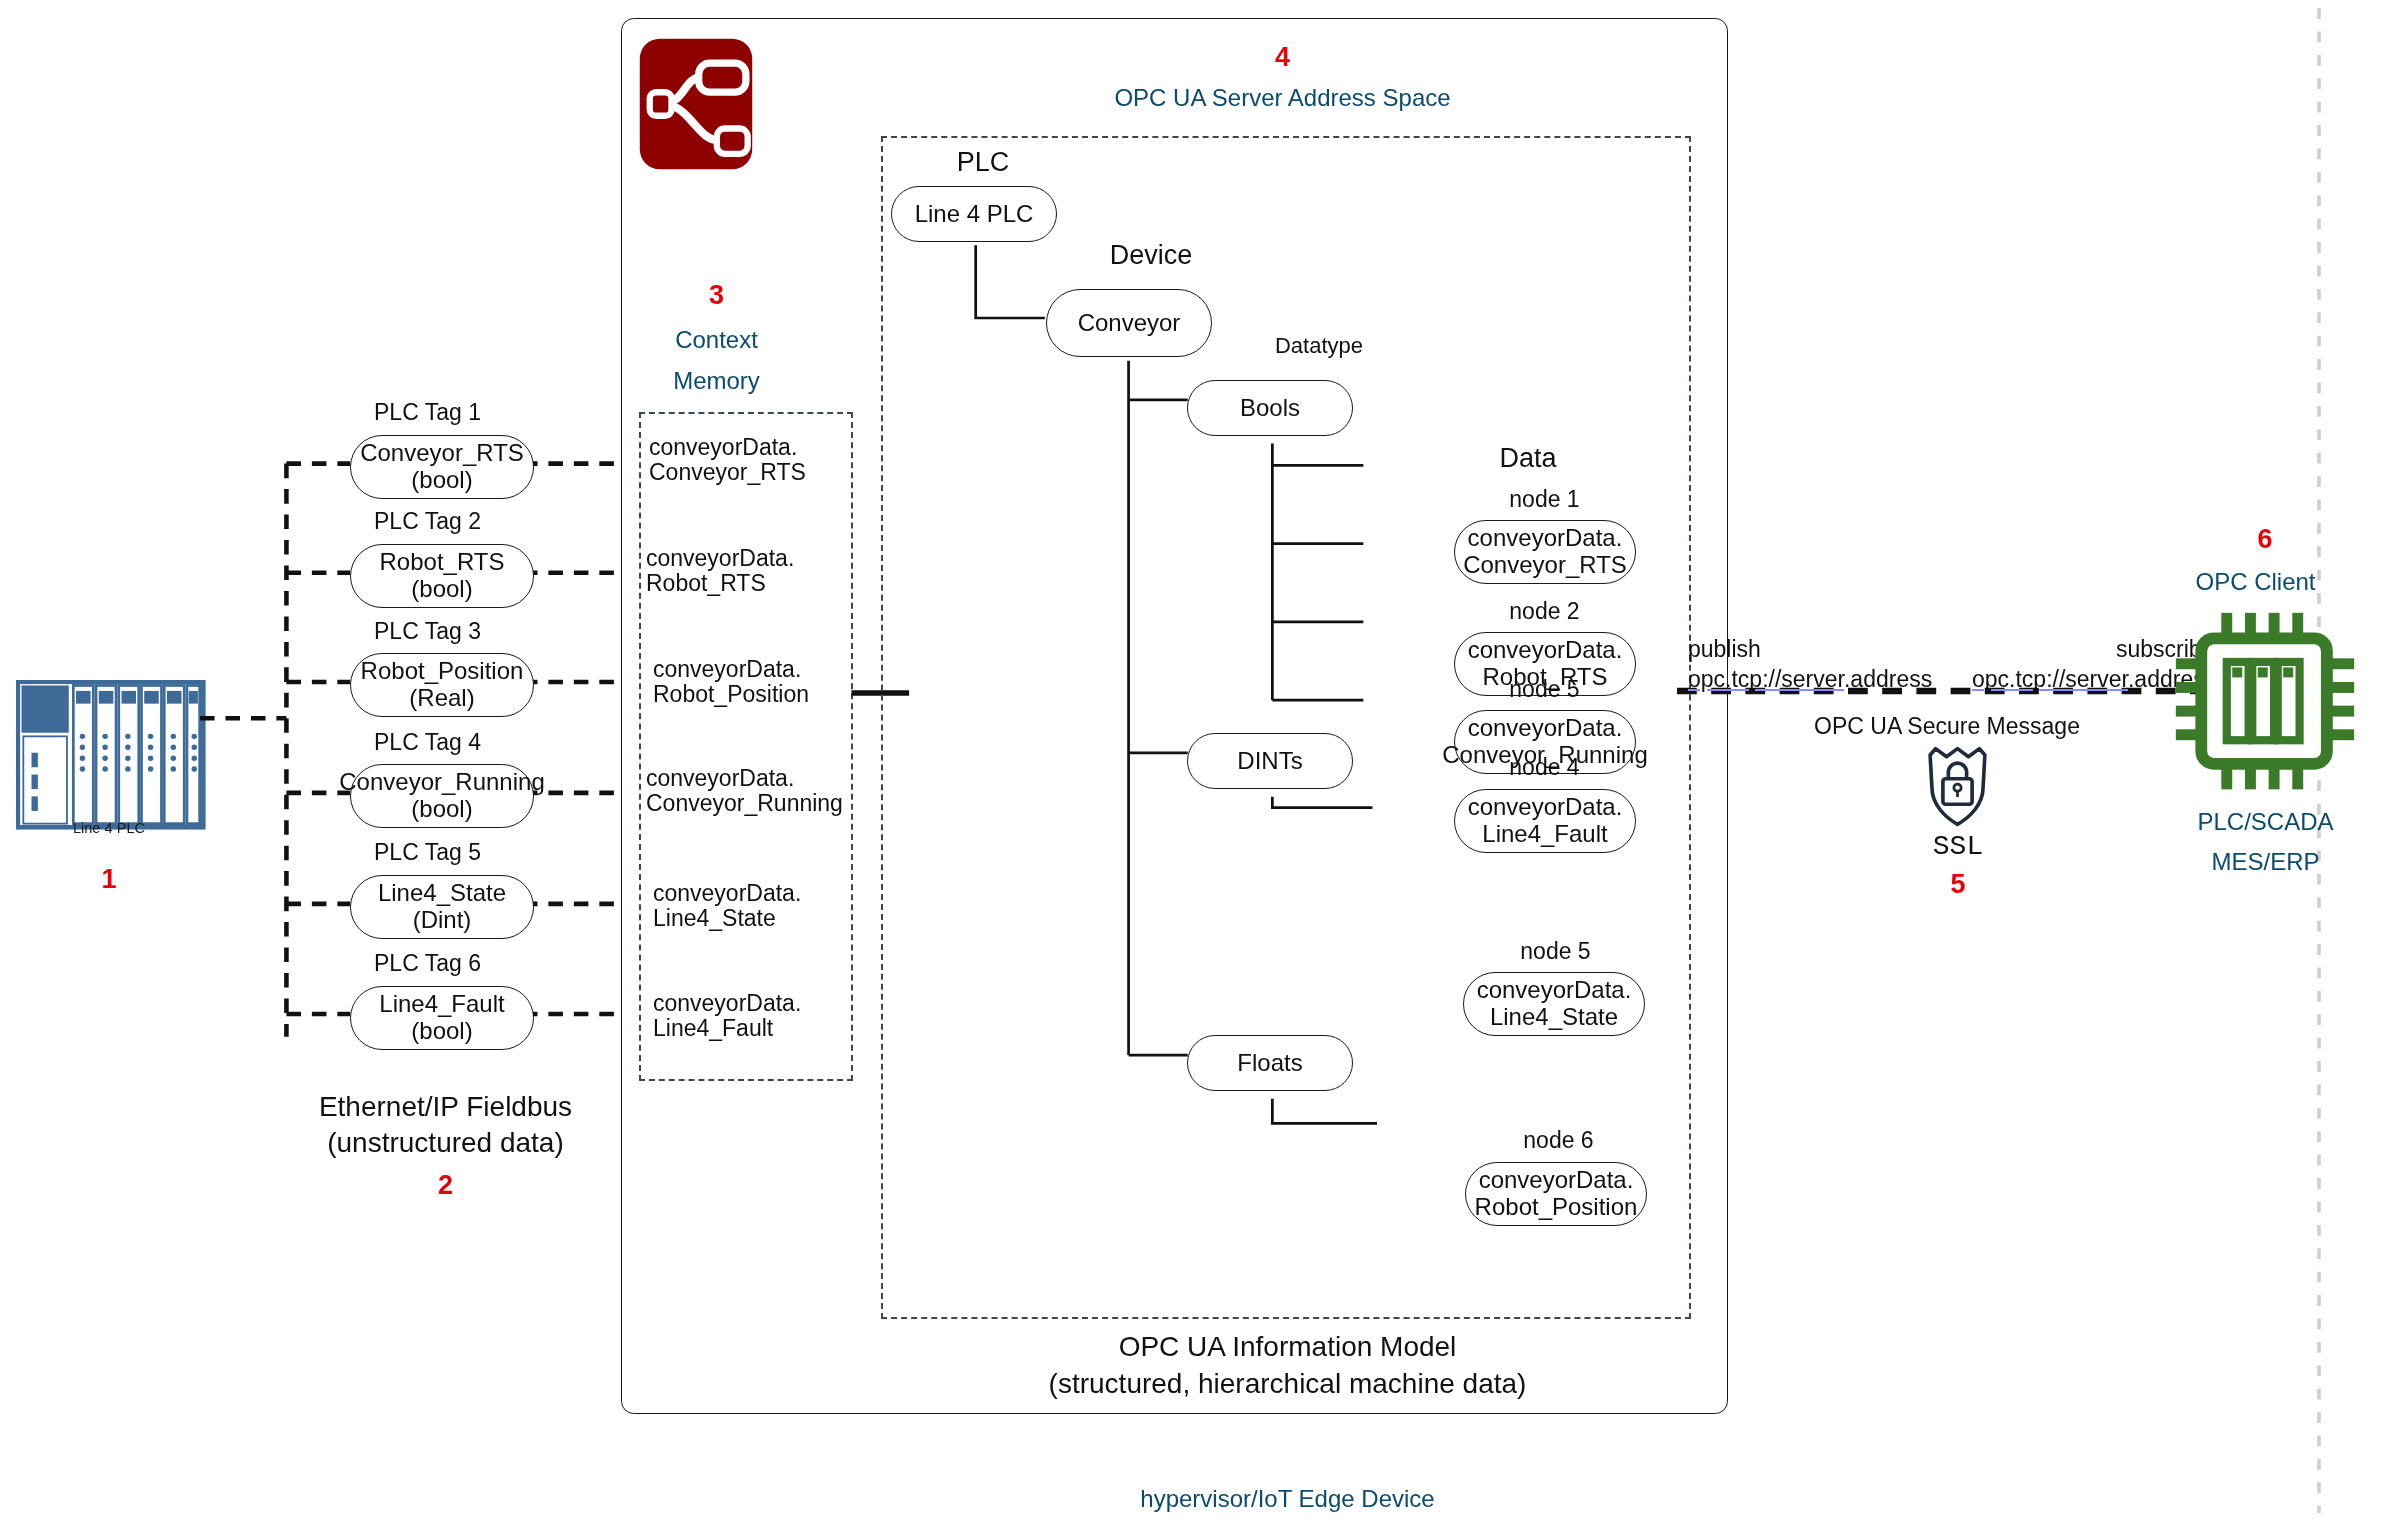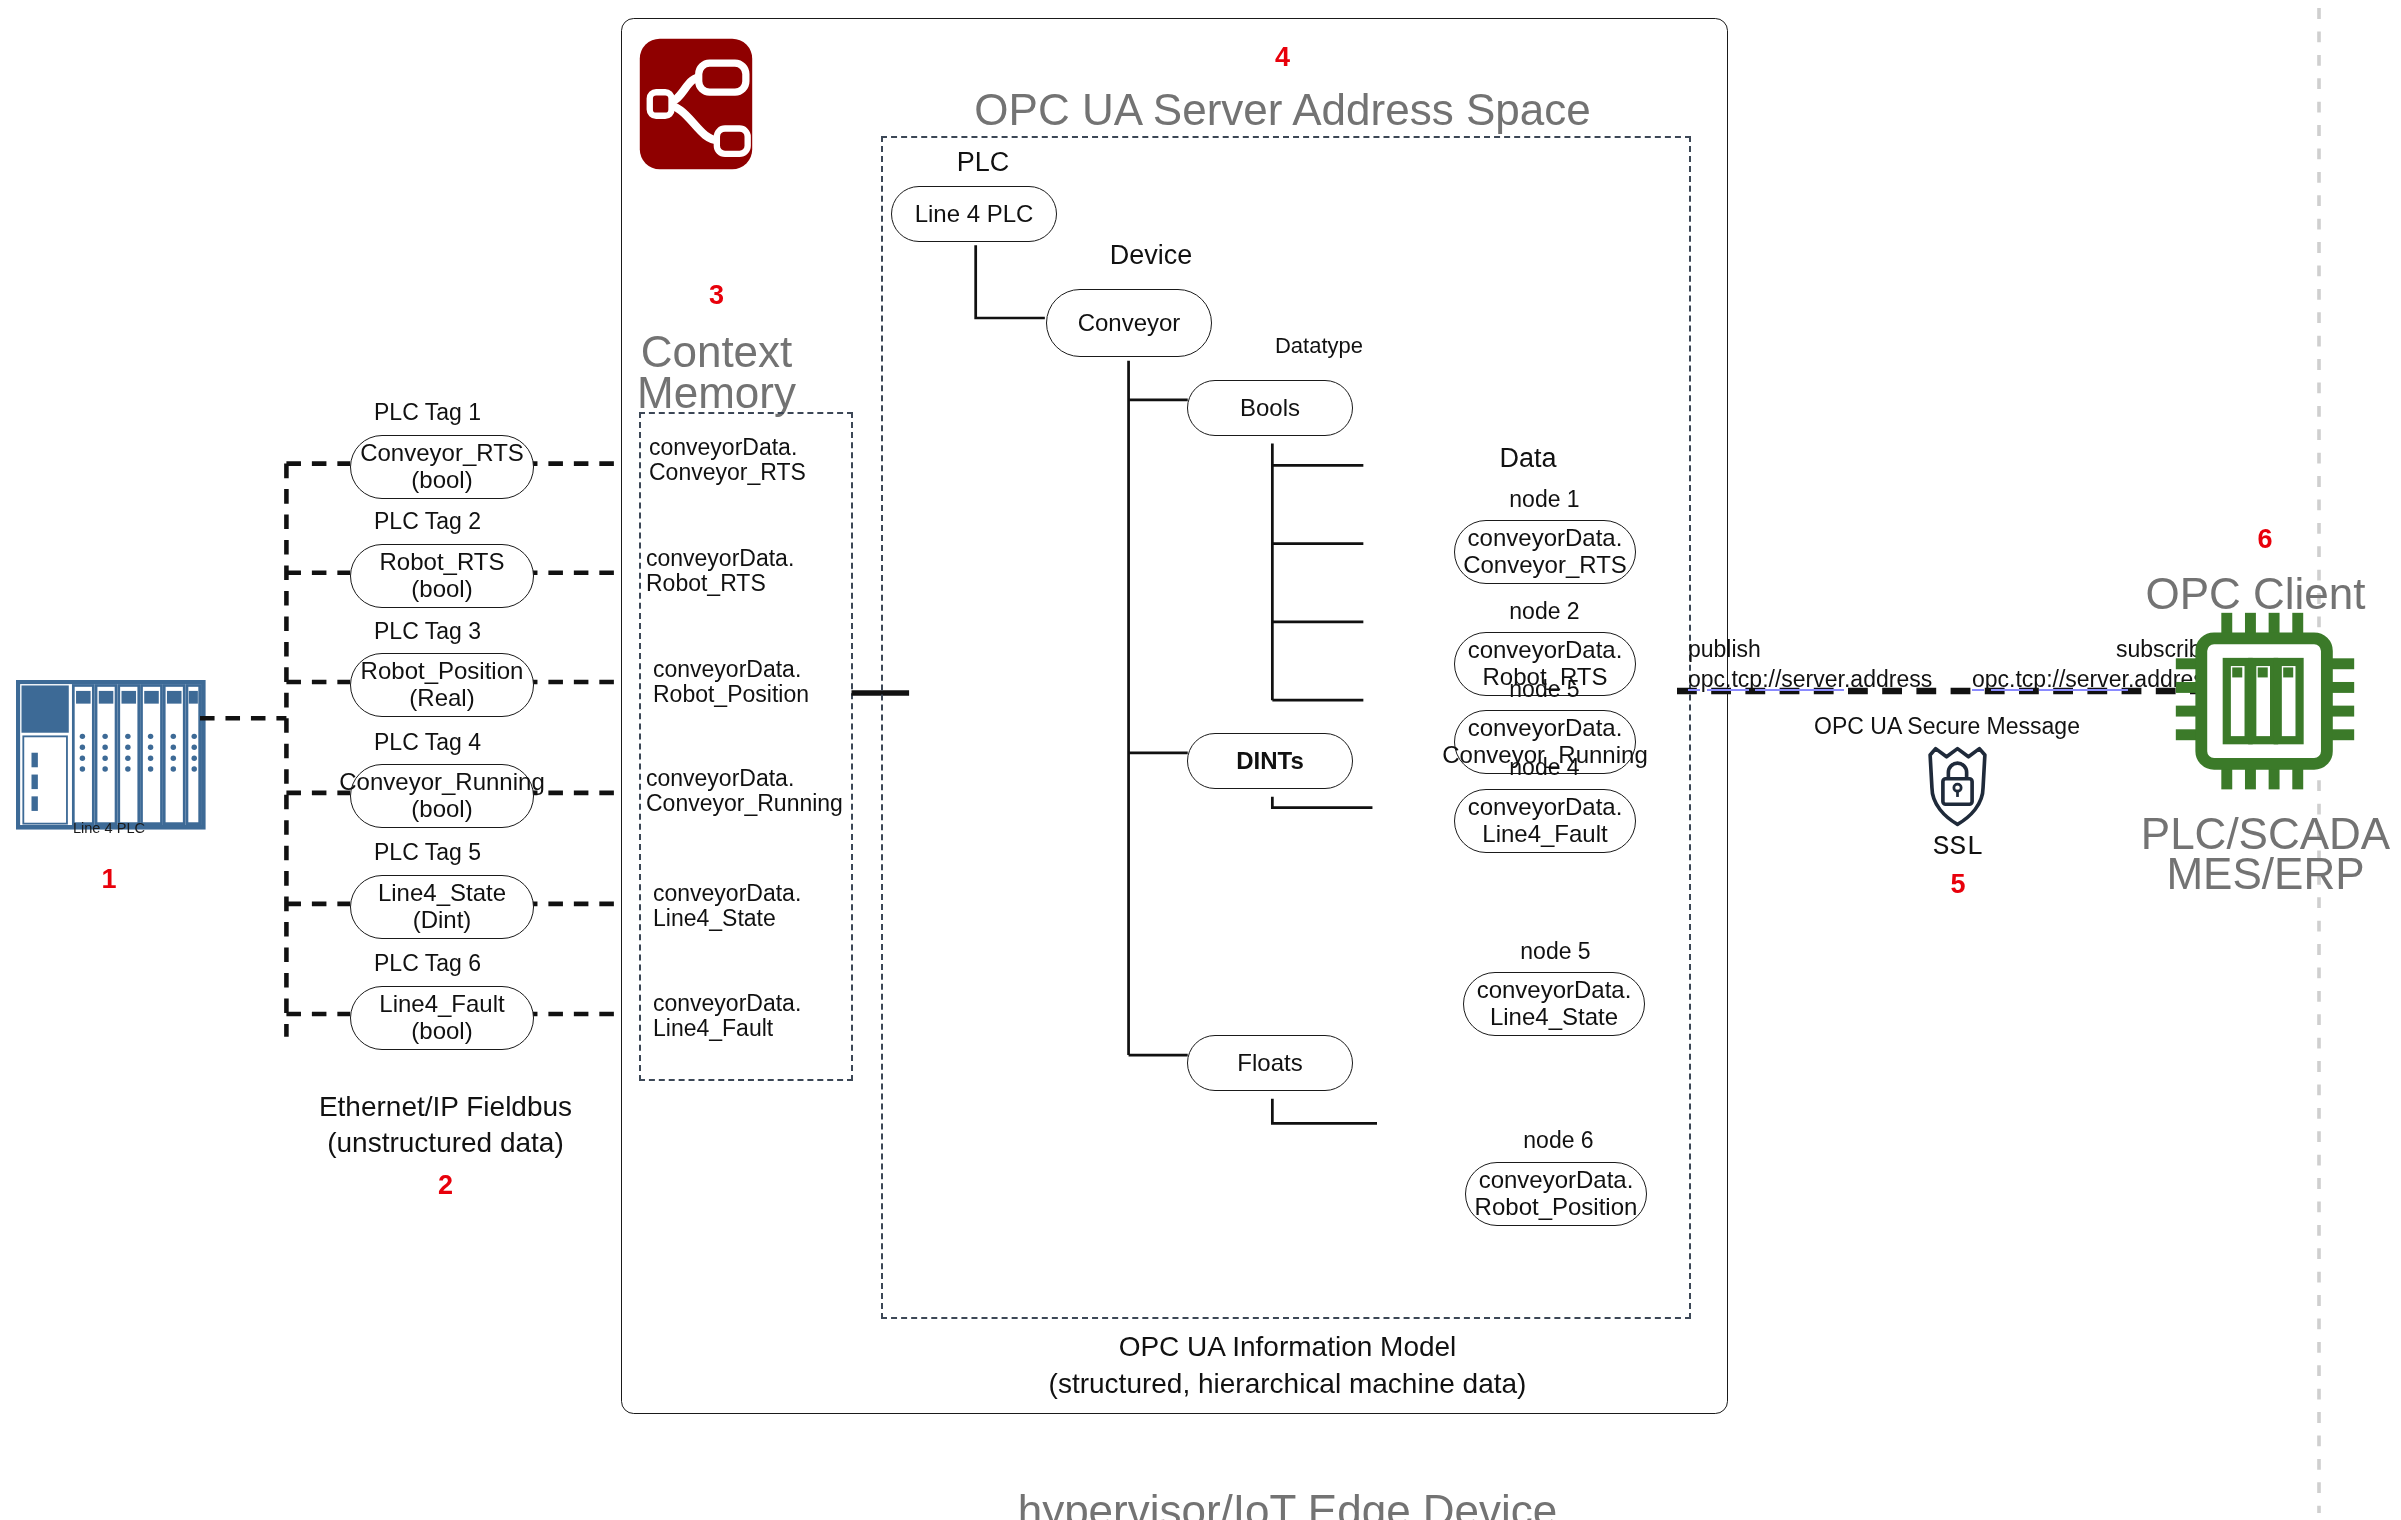--- a/index.html
+++ b/index.html
@@ -2,21 +2,21 @@
 <html style="font-size:14.6px"><head>
 <meta charset="utf-8">
 <style>
   html,body{margin:0;padding:0;background:#ffffff;}
   body{font-family:"Liberation Sans", sans-serif;color:#1a1a1a;}
   #canvas{position:relative;width:2401px;height:1521px;background:#fff;overflow:hidden;}
   .abs{position:absolute;}
   .ctr{text-align:center;}
   .num{color:#e8000b;font-weight:bold;font-size:27px;line-height:1;}
   .cap{font-size:28px;line-height:1.18;color:#111;}
-  .cap-lg{font-size:44px;line-height:1.2;color:#737373;}
+  .cap-lg{font-size:24px;line-height:1.2;color:#0c4a6e;}
   .small-lbl{font-size:23px;color:#111;line-height:1.1;}
   .pill{
     border:1.8px solid #1a1a1a;border-radius:909px;background:#fff;
     display:flex;align-items:center;justify-content:center;text-align:center;
     font-size:24px;line-height:1.12;color:#111;box-sizing:border-box;padding:1.8px 5.5px;
   }
   .pill .ln{display:block;}
   .panel{
     border:1.8px solid #1a1a1a;border-radius:12.7px;background:#fff;box-sizing:border-box;
   }
@@ -246,21 +246,21 @@
 
   <div class="abs pill" style="left:891px;top:186px;width:166px;height:56px;">
     <span>Line 4 PLC</span>
   </div>
   <div class="abs pill" style="left:1046px;top:289px;width:166px;height:68px;">
     <span>Conveyor</span>
   </div>
   <div class="abs pill" style="left:1187px;top:380px;width:166px;height:56px;">
     <span>Bools</span>
   </div>
-  <div class="abs pill" style="left:1187px;top:733px;width:166px;height:56px;font-weight:bold;">
+  <div class="abs pill" style="left:1187px;top:733px;width:166px;height:56px;">
     <span>DINTs</span>
   </div>
   <div class="abs pill" style="left:1187px;top:1035px;width:166px;height:56px;">
     <span>Floats</span>
   </div>
 
   <div class="abs ctr small-lbl" style="left:1449px;top:487px;width:191px;">node 1</div>
   <div class="abs pill" style="left:1454px;top:520px;width:182px;height:64px;">
     <div>
       <span class="ln">conveyorData.</span>

